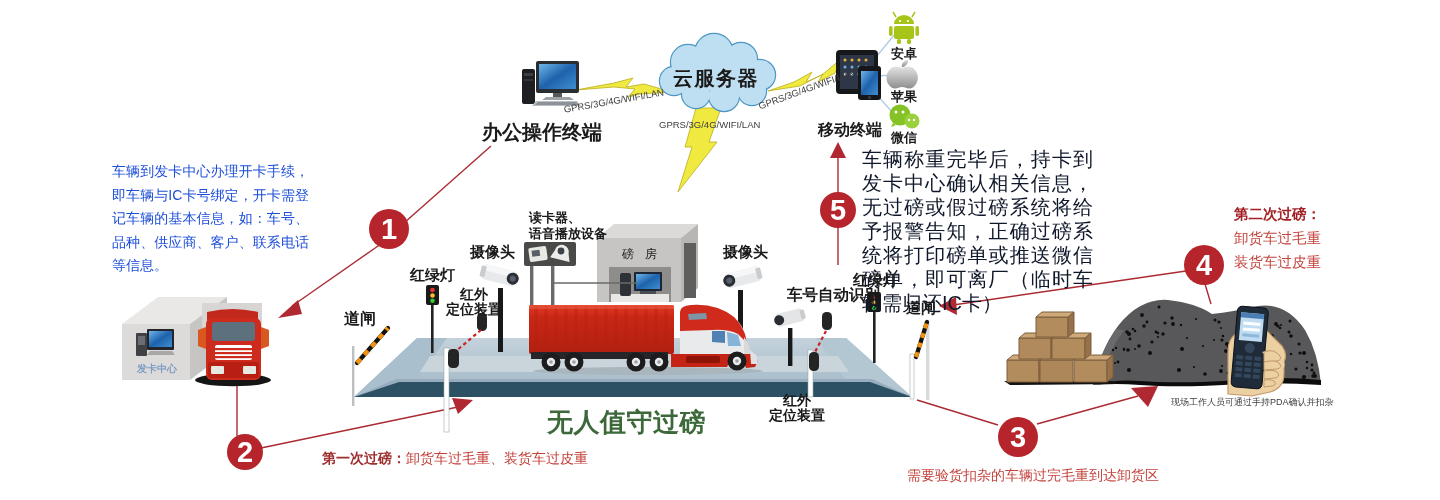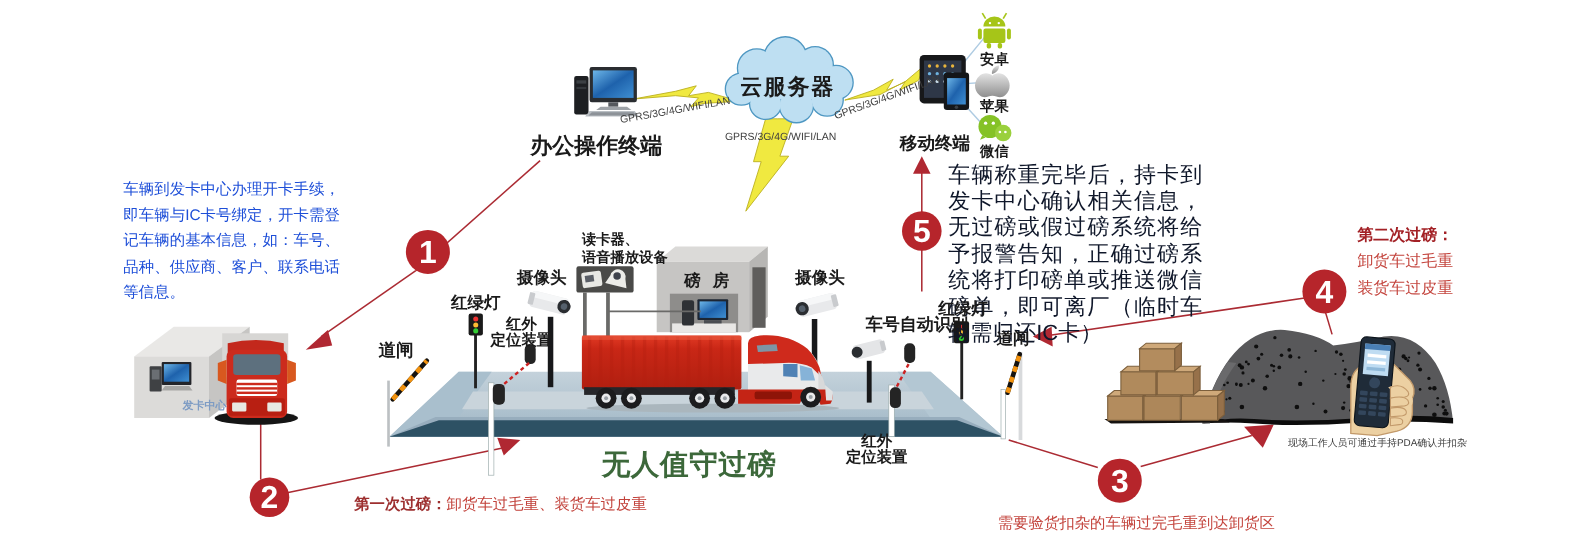--- a/index.html
+++ b/index.html
@@ -518,29 +518,29 @@
 <div style="position:absolute;left:907px;top:467px;font-size:14px;color:#c4453e">需要验货扣杂的车辆过完毛重到达卸货区</div>
 <div style="position:absolute;left:547px;top:405px;font-size:26px;font-weight:bold;color:#3c683a;font-family:'Liberation Serif',serif;letter-spacing:0.5px">无人值守过磅</div>
 <div style="position:absolute;left:482px;top:119px;font-size:20px;color:#1a1a1a;font-weight:bold;">办公操作终端</div>
 <div style="position:absolute;left:818px;top:108px;font-size:16px;color:#1a1a1a;font-weight:bold;margin-top:12px;">移动终端</div>
 <div style="position:absolute;left:891px;top:45px;font-size:13px;color:#1a1a1a;font-weight:bold;">安卓</div>
 <div style="position:absolute;left:891px;top:88px;font-size:13px;color:#1a1a1a;font-weight:bold;">苹果</div>
 <div style="position:absolute;left:891px;top:129px;font-size:13px;color:#1a1a1a;font-weight:bold;">微信</div>
 <div style="position:absolute;left:673px;top:65px;font-size:20px;color:#1a1a1a;font-weight:bold;letter-spacing:1.5px">云服务器</div>
 <div style="position:absolute;left:529px;top:209px;font-size:13px;color:#1a1a1a;font-weight:bold;">读卡器、</div>
 <div style="position:absolute;left:529px;top:225px;font-size:13px;color:#1a1a1a;font-weight:bold;">语音播放设备</div>
-<div style="position:absolute;left:622px;top:246px;font-size:15px;color:#1a1a1a;font-weight:bold;letter-spacing:11px">磅房</div>
+<div style="position:absolute;left:622px;top:246px;font-size:12px;color:#1a1a1a;font-weight:normal;letter-spacing:11px">磅房</div>
 <div style="position:absolute;left:470px;top:243px;font-size:15px;color:#1a1a1a;font-weight:bold;">摄像头</div>
 <div style="position:absolute;left:410px;top:266px;font-size:15px;color:#1a1a1a;font-weight:bold;">红绿灯</div>
 <div style="position:absolute;left:460px;top:286px;font-size:14px;color:#1a1a1a;font-weight:bold;">红外</div>
 <div style="position:absolute;left:446px;top:301px;font-size:14px;color:#1a1a1a;font-weight:bold;">定位装置</div>
 <div style="position:absolute;left:344px;top:309px;font-size:16px;color:#1a1a1a;font-weight:bold;">道闸</div>
 <div style="position:absolute;left:723px;top:243px;font-size:15px;color:#1a1a1a;font-weight:bold;">摄像头</div>
 <div style="position:absolute;left:755px;top:285px;font-size:15.5px;color:#1a1a1a;font-weight:bold;margin-left:32px;">车号自动识别</div>
 <div style="position:absolute;left:853px;top:271px;font-size:15px;color:#1a1a1a;font-weight:bold;">红绿灯</div>
 <div style="position:absolute;left:906px;top:299px;font-size:15px;color:#1a1a1a;font-weight:bold;">道闸</div>
 <div style="position:absolute;left:783px;top:392px;font-size:14px;color:#1a1a1a;font-weight:bold;">红外</div>
 <div style="position:absolute;left:769px;top:407px;font-size:14px;color:#1a1a1a;font-weight:bold;">定位装置</div>
 <div style="position:absolute;left:563px;top:104px;font-size:9.5px;color:#3d3d3d;font-weight:normal;transform:rotate(-10deg);transform-origin:left top">GPRS/3G/4G/WIFI/LAN</div>
 <div style="position:absolute;left:757px;top:101px;font-size:9.5px;color:#3d3d3d;font-weight:normal;transform:rotate(-20deg);transform-origin:left top">GPRS/3G/4G/WIFI/LAN</div>
 <div style="position:absolute;left:659px;top:119px;font-size:9.5px;color:#3d3d3d;font-weight:normal;">GPRS/3G/4G/WIFI/LAN</div>
 <div style="position:absolute;left:1171px;top:396px;font-size:9px;color:#3c3c3c;font-weight:normal;">现场工作人员可通过手持PDA确认并扣杂</div>
-<div style="position:absolute;left:137px;top:362px;font-size:10px;color:#7e9cc4;font-weight:bold;margin-left:29px;">发卡中心</div>
+<div style="position:absolute;left:137px;top:362px;font-size:10px;color:#7e9cc4;font-weight:bold;">发卡中心</div>
 
 </body></html>

